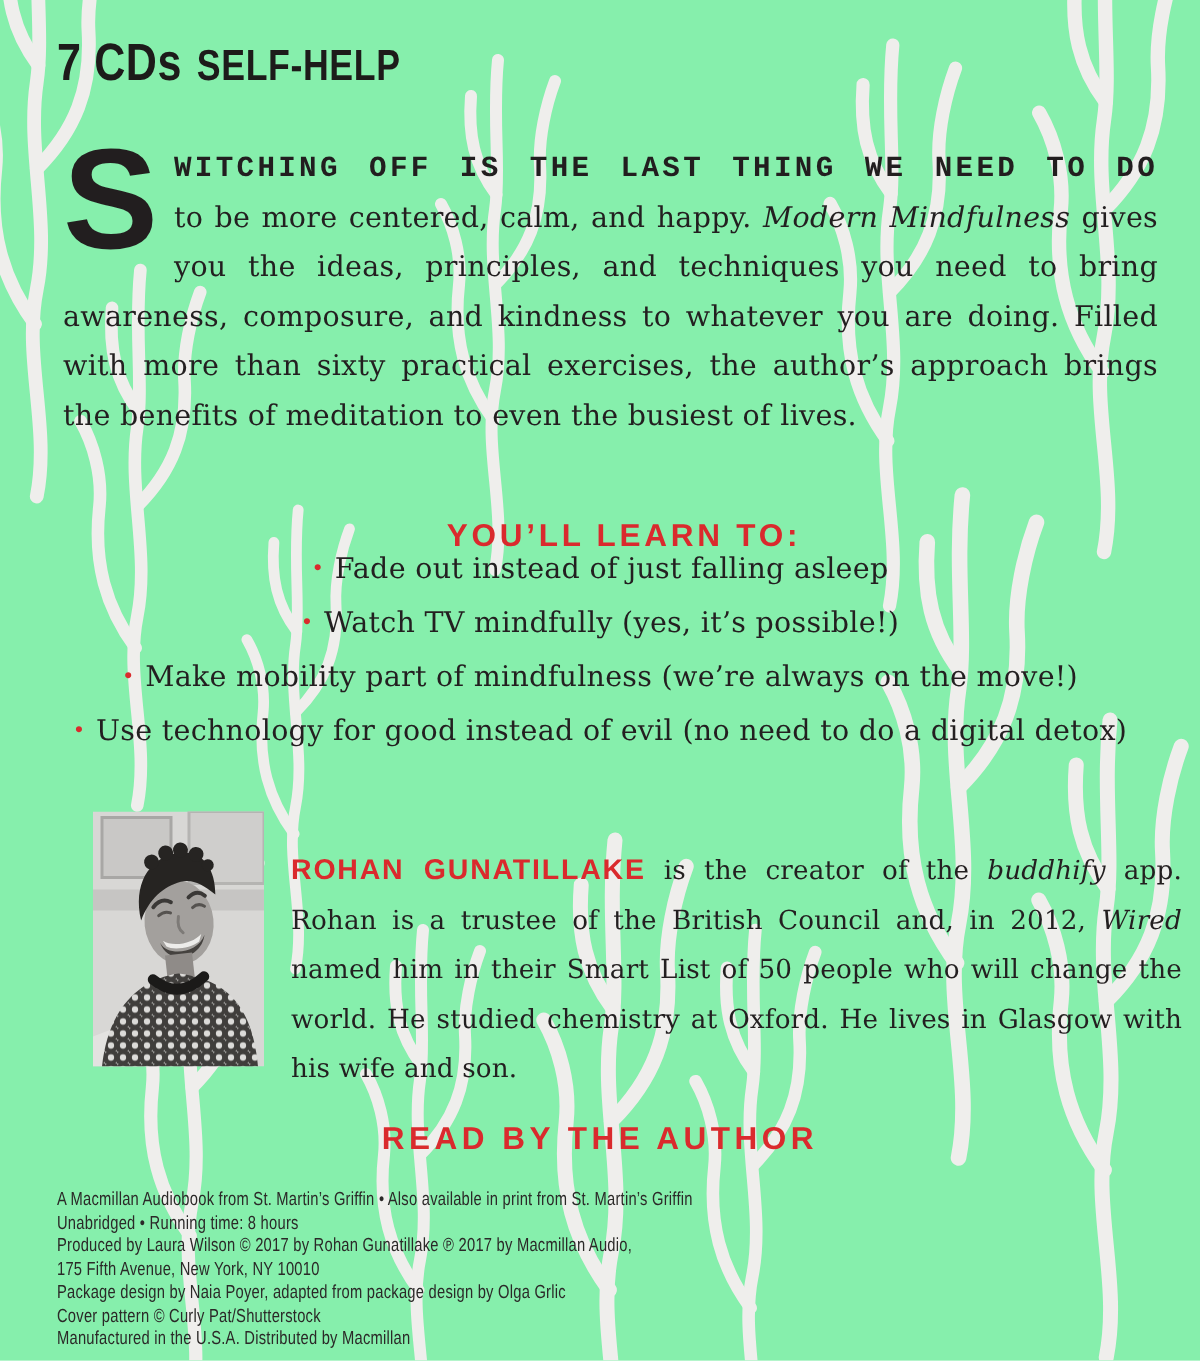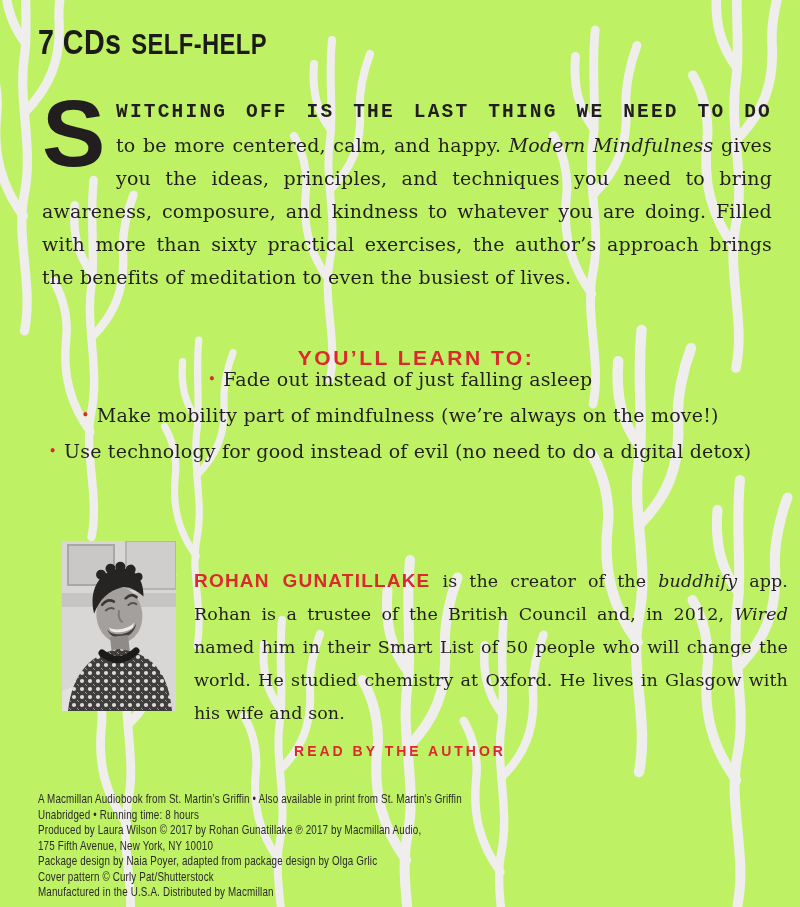--- a/index.html
+++ b/index.html
@@ -1,19 +1,19 @@
 <!DOCTYPE html>
 <html><head>
 <meta charset="utf-8">
 <style>
   html,body{margin:0;padding:0;}
   .page{
     position:relative;
     width:800px;height:907px;
-    background:#bef264;
+    background:#86efac;
     overflow:hidden;
     font-family:"DejaVu Serif", serif;
     color:#231f20;
   }
   .pattern{position:absolute;left:0;top:0;width:800px;height:907px;pointer-events:none;}
   .content{position:absolute;left:0;top:0;width:800px;height:907px;}
 
   
   .format-line{
     position:absolute;left:38px;top:22px;
@@ -64,21 +64,21 @@
   }
   .author-name{
     font-family:"Liberation Sans",sans-serif;font-weight:700;
     font-size:19px;letter-spacing:1.2px;color:#da2a2d;
   }
 
   
   .read-by{
     position:absolute;left:0;top:731px;width:800px;text-align:center;
     font-family:"Liberation Sans",sans-serif;font-weight:700;
-    font-size:14px;letter-spacing:3px;color:#da2a2d;
+    font-size:21px;letter-spacing:3px;color:#da2a2d;
   }
 
   
   .credits{
     position:absolute;left:38px;top:792px;
     font-family:"Liberation Sans",sans-serif;
     font-size:12.6px;line-height:15.5px;color:#2b2928;
     transform:scaleX(0.78);transform-origin:left top;
     white-space:nowrap;letter-spacing:0.2px;
   }
@@ -121,20 +121,21 @@
     <section class="synopsis">
       <span class="dropcap">S</span>
       <span class="lead-caps">WITCHING OFF IS THE LAST THING WE NEED TO DO</span>
       <span>to be more centered, calm, and happy. </span><span class="ital">Modern Mindfulness</span><span> gives you the ideas, principles, and techniques you need to bring awareness, composure, and kindness to whatever you are doing. Filled with more than sixty practical exercises, the author’s approach brings the benefits of meditation to even the busiest of lives.</span>
     </section>
 
     <h2 class="learn-heading">YOU’LL LEARN TO:</h2>
 
     <div class="bullets">
       <div class="bullet-line"><span class="dot">•</span><span>Fade out instead of just falling asleep</span></div>
+      <div class="bullet-line"><span class="dot">•</span><span>Watch TV mindfully (yes, it’s possible!)</span></div>
       <div class="bullet-line"><span class="dot">•</span><span>Make mobility part of mindfulness (we’re always on the move!)</span></div>
       <div class="bullet-line"><span class="dot">•</span><span>Use technology for good instead of evil (no need to do a digital detox)</span></div>
     </div>
 
     <section class="author-row">
       <svg class="photo" viewBox="0 0 114 170" xmlns="http://www.w3.org/2000/svg" role="img">
         <defs>
           <pattern id="knit" width="8" height="8" patternUnits="userSpaceOnUse">
             <rect width="8" height="8" fill="#403e3c"></rect>
             <circle cx="4" cy="4" r="2.1" fill="#dcdbd9"></circle>

